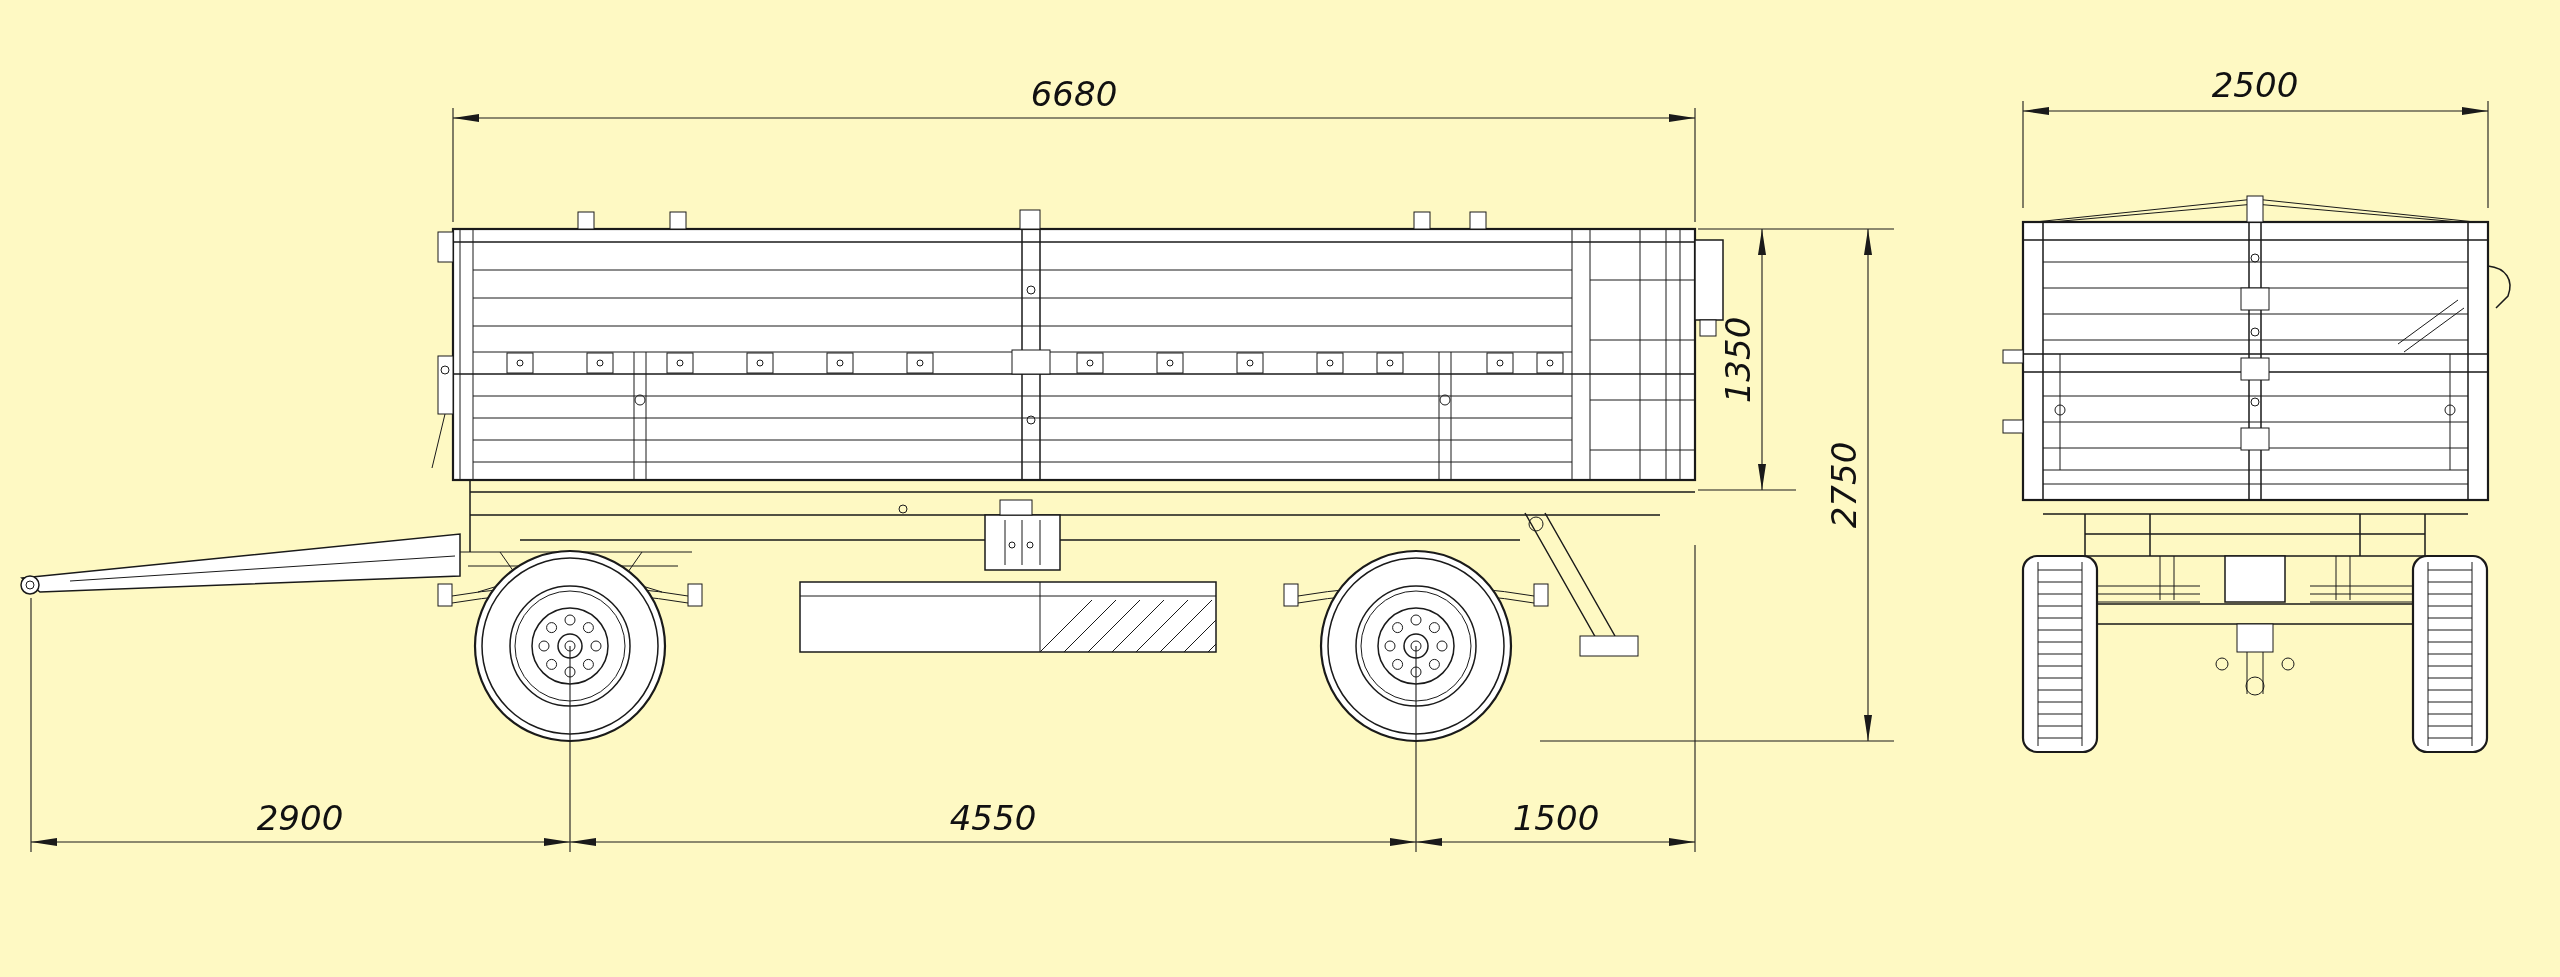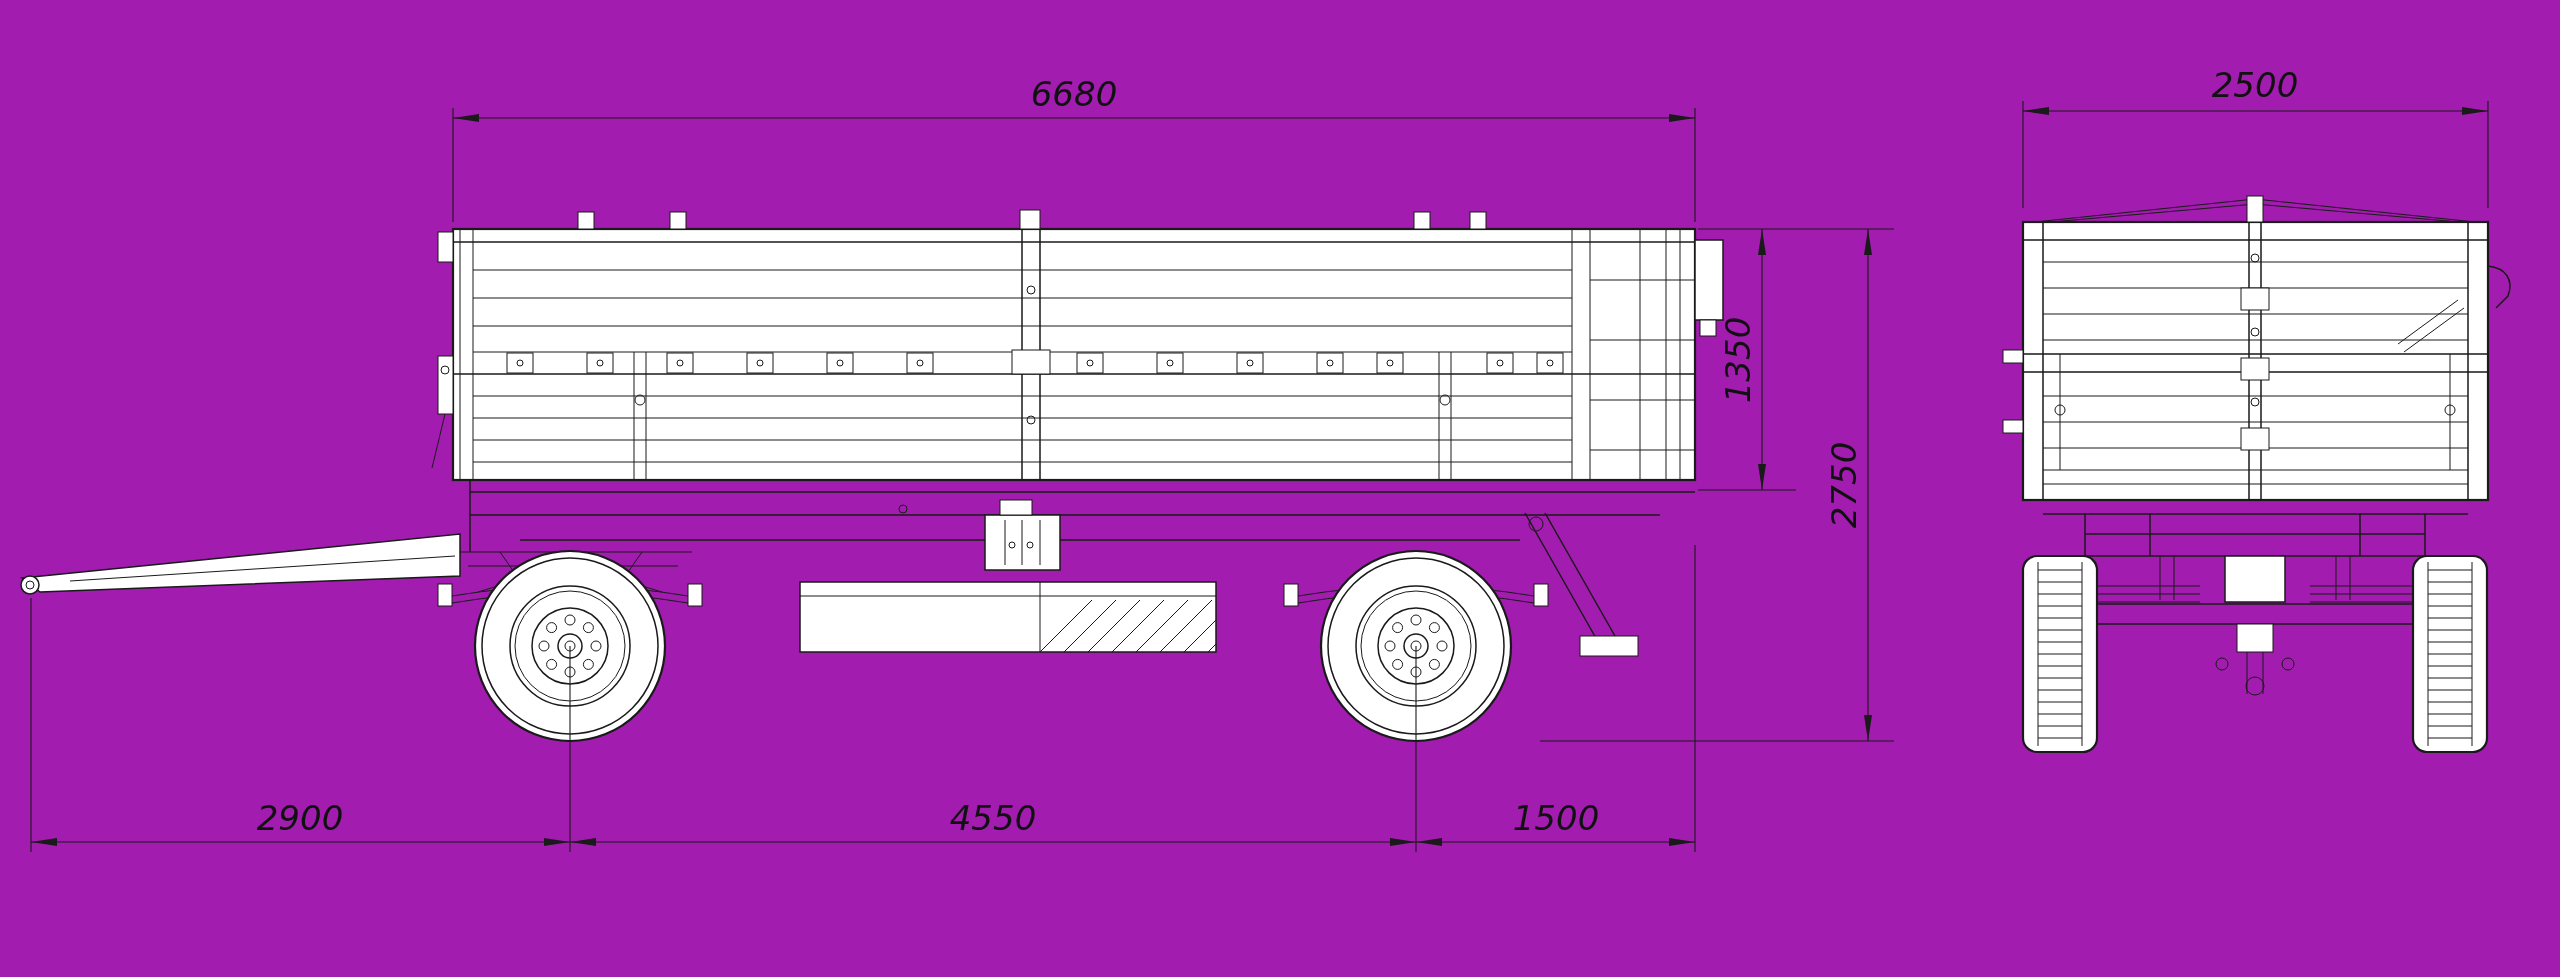--- a/index.html
+++ b/index.html
@@ -1,16 +1,16 @@
 <!DOCTYPE html>
 <html><head>
 <meta charset="utf-8">
 <style>
   html,body{margin:0;padding:0;background:#ffffff;}
-  .sheet{position:relative;width:2560px;height:977px;background:#a21caf;overflow:hidden;
+  .sheet{position:relative;width:2560px;height:977px;background:#fef9c3;overflow:hidden;
          font-family:"DejaVu Sans",sans-serif;}
   svg{display:block;position:absolute;left:0;top:0;}
   .ln   {stroke:#1a1a1a;stroke-width:2.2;fill:none;}
   .lnm  {stroke:#1a1a1a;stroke-width:1.5;fill:none;}
   .lnf  {stroke:#1a1a1a;stroke-width:1;fill:none;}
   .wfill{fill:#ffffff;}
   .dim  {stroke:#1a1a1a;stroke-width:1.1;fill:none;}
   .dimtxt{font-family:"DejaVu Sans",sans-serif;font-style:italic;font-size:34px;fill:#111;
           text-anchor:middle;}
 </style>

